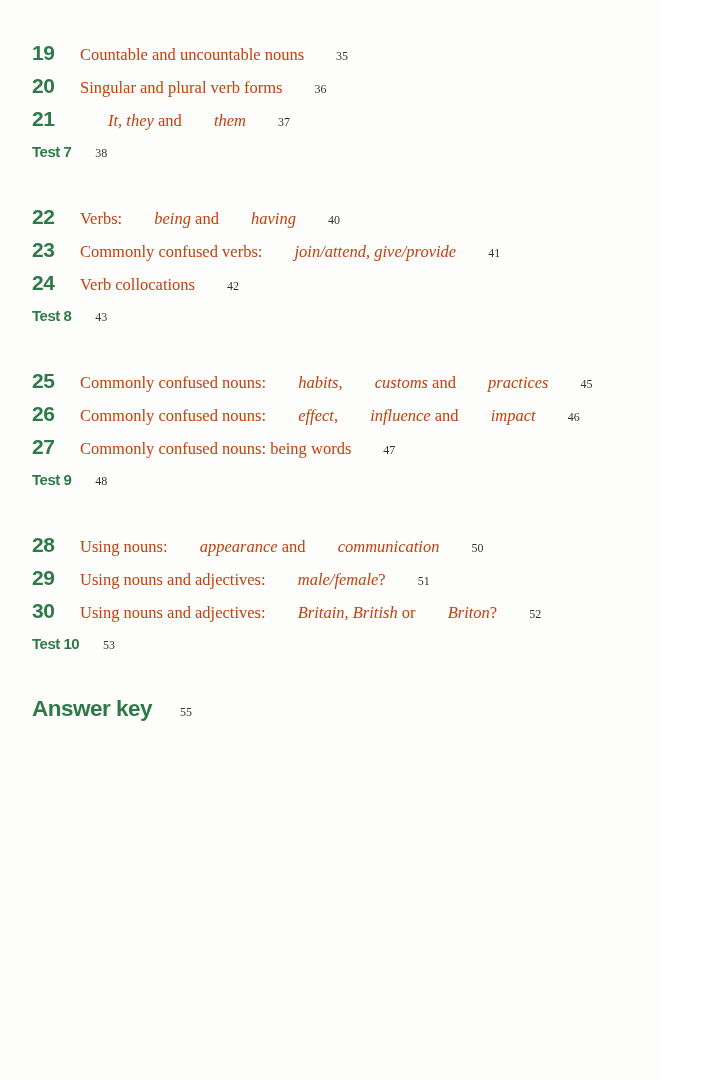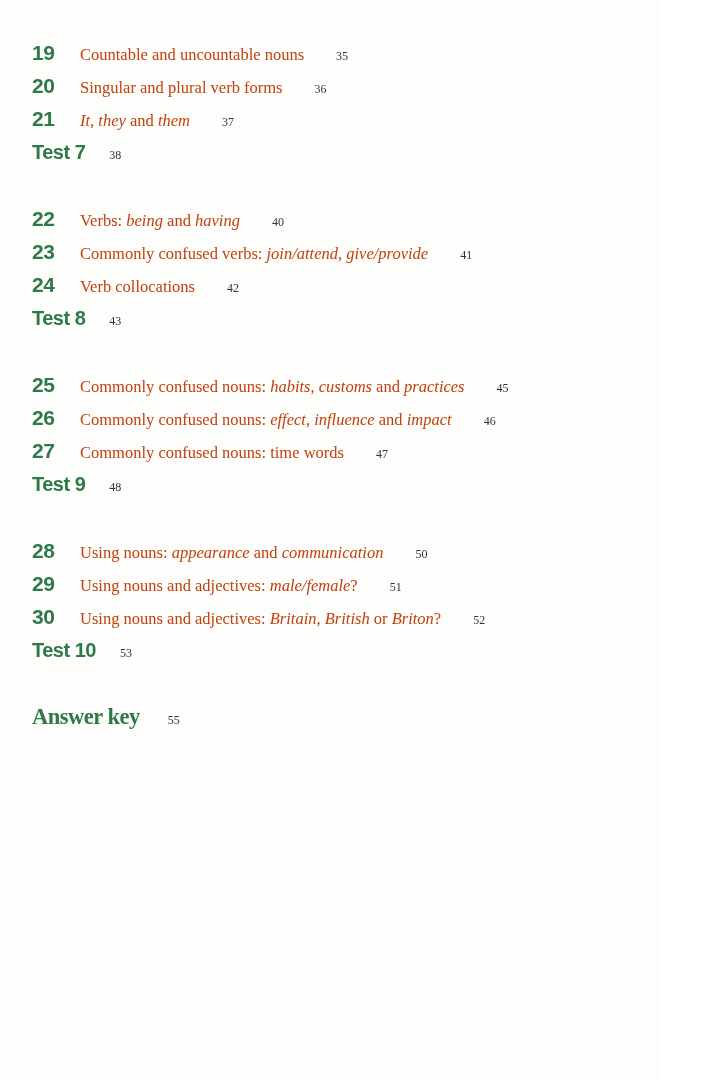--- a/index.html
+++ b/index.html
@@ -39,38 +39,39 @@
     font-size: 21px;
     letter-spacing: -0.5px;
     color: var(--accent);
   }
   .title {
     font-size: 16.5px;
     color: #c2410c;
   }
   .title i {
     font-style: italic;
+    margin-left: 28px;
   }
   .pagenum {
     margin-left: 32px;
     font-size: 12px;
     color: #333333;
   }
   .row.test .test-label {
     font-family: "Liberation Sans", sans-serif;
     font-weight: bold;
-    font-size: 20px;
+    font-size: 15px;
     letter-spacing: -0.5px;
     color: var(--accent);
   }
   .row.test .pagenum {
     margin-left: 24px;
   }
   .row.answer-key .answer-key-label {
-    font-family: Liberation Serif, serif;
+    font-family: Liberation Sans, sans-serif;
     font-weight: bold;
     font-size: 22.5px;
     letter-spacing: -0.5px;
     color: var(--accent);
   }
   .row.answer-key .pagenum {
     margin-left: 28px;
   }
 </style>
 </head>
@@ -126,21 +127,21 @@
           <span class="title"><span>Commonly confused nouns: </span><i>habits</i><span>, </span><i>customs</i><span> and </span><i>practices</i></span>
           <span class="pagenum">45</span>
         </div>
         <div class="row unit">
           <span class="num">26</span>
           <span class="title"><span>Commonly confused nouns: </span><i>effect</i><span>, </span><i>influence</i><span> and </span><i>impact</i></span>
           <span class="pagenum">46</span>
         </div>
         <div class="row unit">
           <span class="num">27</span>
-          <span class="title"><span>Commonly confused nouns: time words</span></span>
+          <span class="title"><span>Commonly confused nouns: being words</span></span>
           <span class="pagenum">47</span>
         </div>
         <div class="row test">
           <span class="test-label">Test 9</span>
           <span class="pagenum">48</span>
         </div>
       </div>
       <div class="section">
         <div class="row unit">
           <span class="num">28</span>

